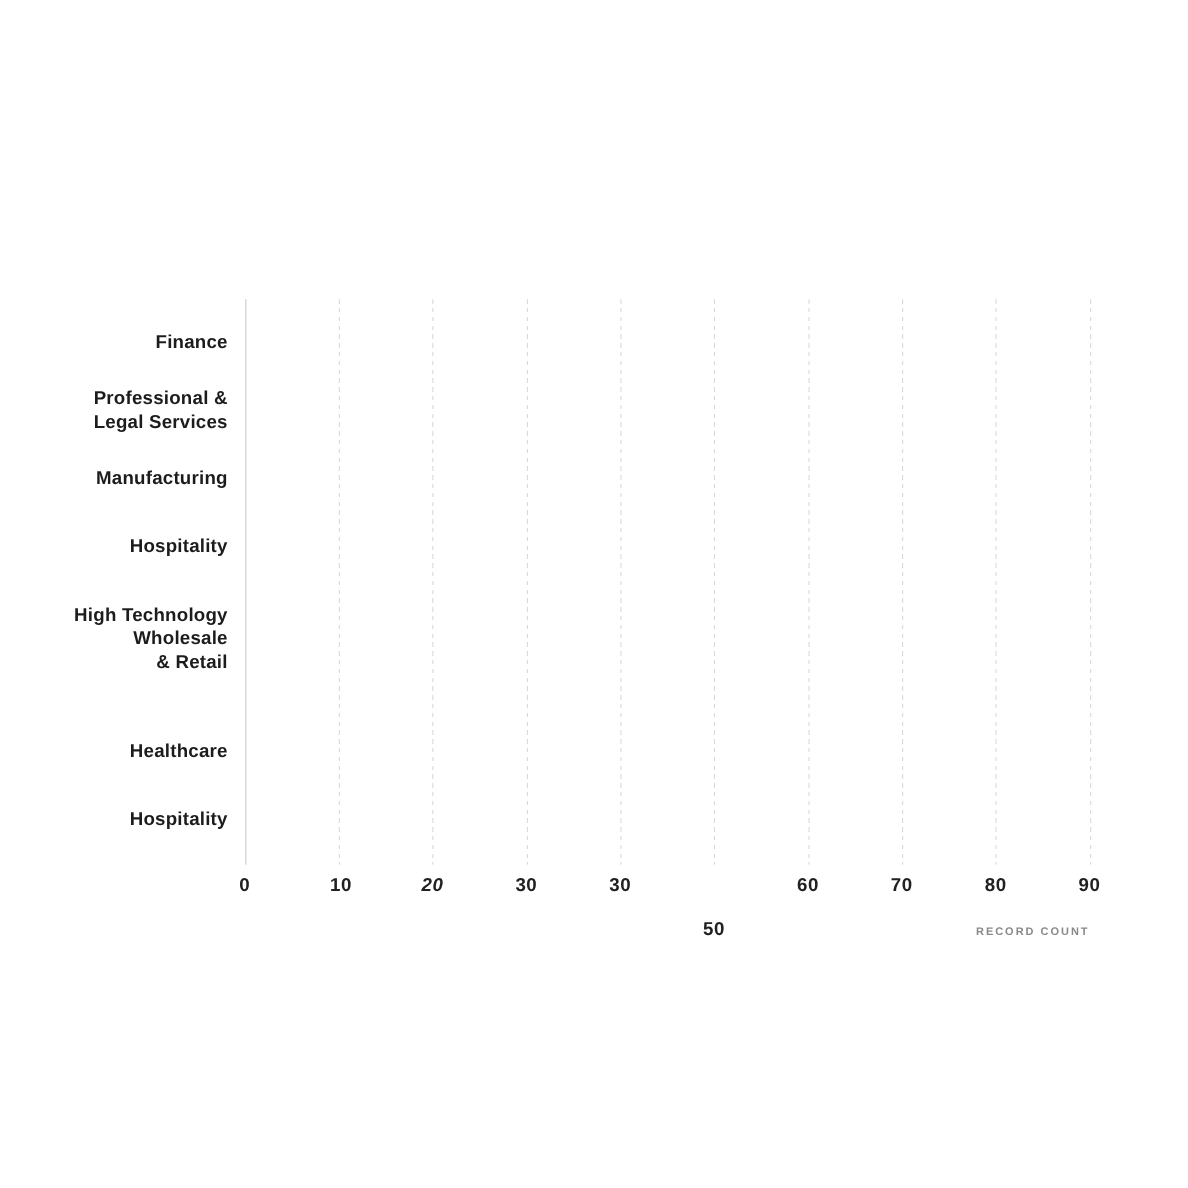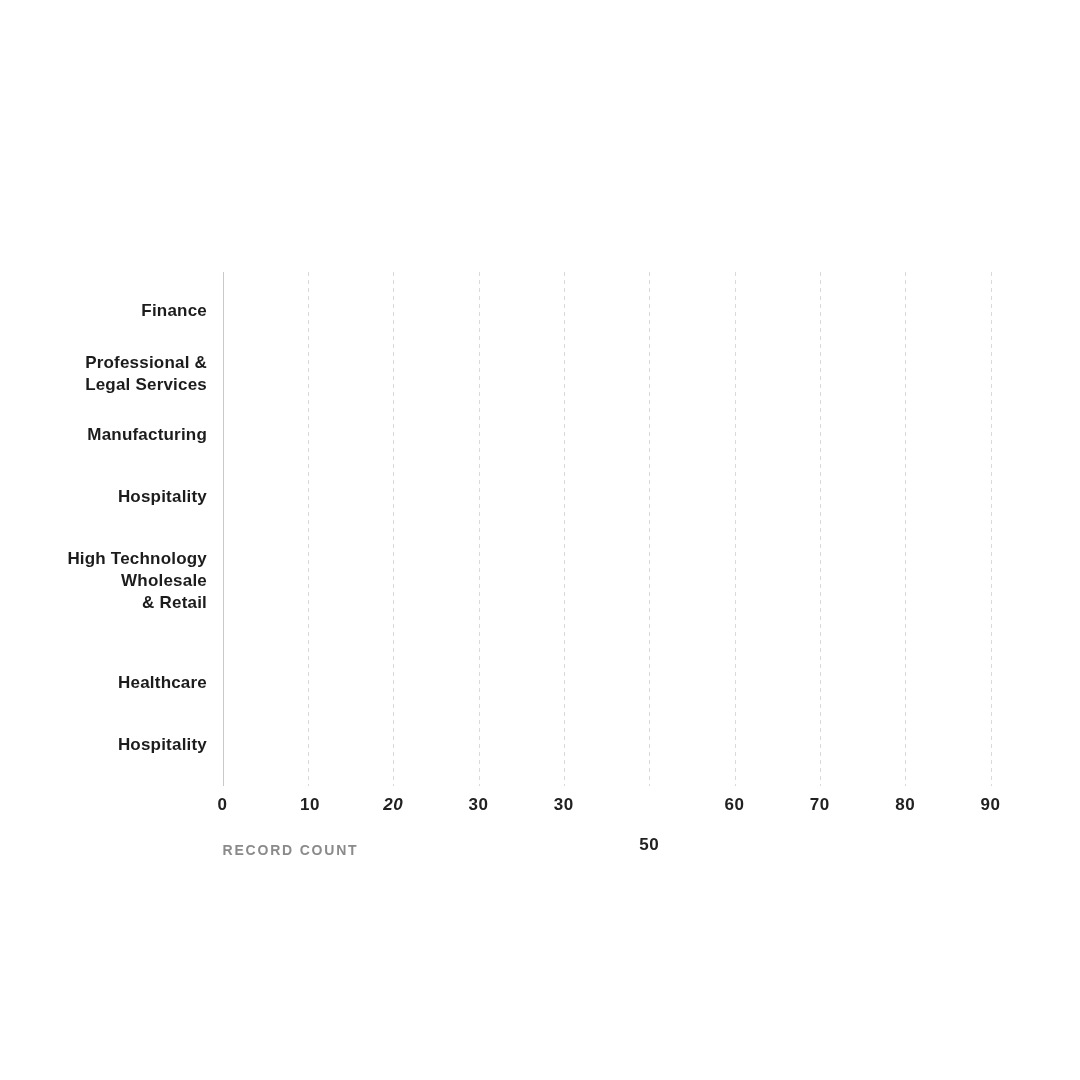--- a/index.html
+++ b/index.html
@@ -40,22 +40,22 @@
   .xtick {
     position: absolute;
     transform: translateX(-50%);
     font-size: 17px;
     font-weight: 600;
     color: #212121;
     letter-spacing: 0.5px;
   }
   .xlabel {
     position: absolute;
-    text-align: left;
-    font-size: 14px;
+    text-align: right;
+    font-size: 10px;
     font-weight: 600;
     letter-spacing: 1.8px;
     color: #8a8a8a;
   }
 </style>
 </head>
 <body>
 
 <div class="canvas">
   <div id="grid-layer">

